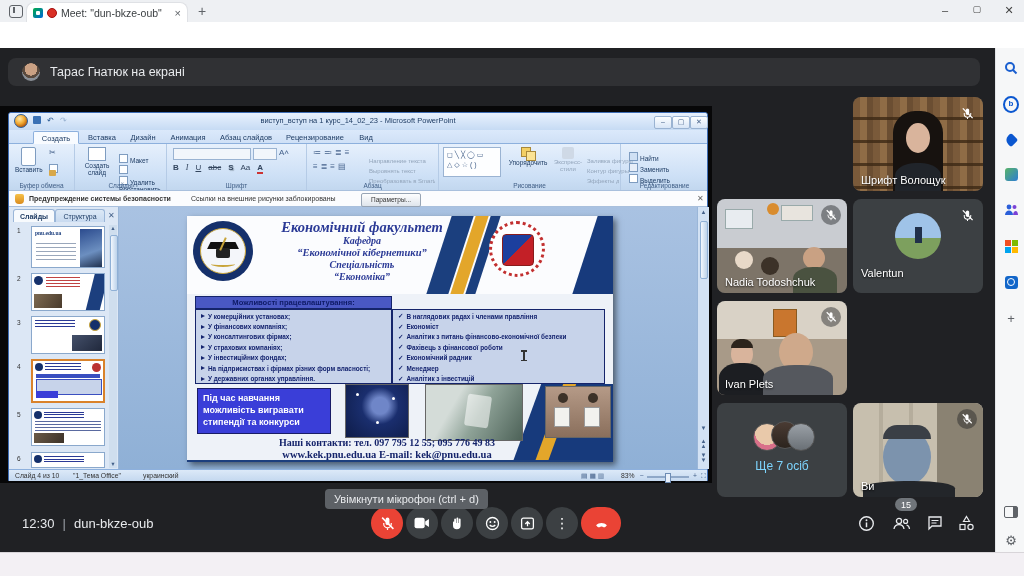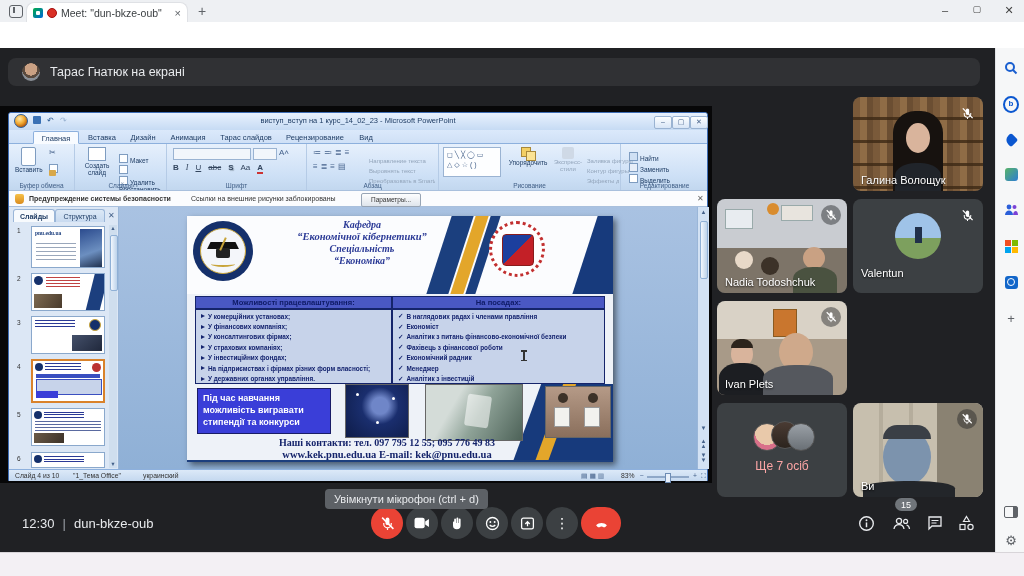--- a/index.html
+++ b/index.html
@@ -222,25 +222,25 @@
             <i style="display:block;width:8px;height:8px;background:#3a71b5;border-radius:1px;"></i>
           </div>
         <div class="qat" style="left:38px;">↶</div>
         <div class="qat" style="left:51px;color:#9ab3d2;">↷</div>
         <div class="t">виступ_вступ на 1 курс_14_02_23 - Microsoft PowerPoint</div>
         <div class="ppwb" style="left:645px;">–</div>
         <div class="ppwb" style="left:663px;">▢</div>
         <div class="ppwb" style="left:681px;">✕</div>
       </div>
       <div id="pptabs">
-        <div class="ptab sel" style="left:24px;width:46px;">Главная</div>
+        <div class="ptab sel" style="left:24px;width:46px;">Создать</div>
         <div class="ptab" style="left:72px;width:42px;">Вставка</div>
         <div class="ptab" style="left:114px;width:40px;">Дизайн</div>
         <div class="ptab" style="left:154px;width:50px;">Анимация</div>
-        <div class="ptab" style="left:204px;width:66px;">Тарас слайдов</div>
+        <div class="ptab" style="left:204px;width:66px;">Абзац слайдов</div>
         <div class="ptab" style="left:270px;width:72px;">Рецензирование</div>
         <div class="ptab" style="left:342px;width:30px;">Вид</div>
       </div>
 
       <div id="ribbon">
 
         <div class="grp" style="left:0;width:66px;">
           <div class="abs" style="left:6px;top:3px;width:26px;text-align:center;">
             <div style="margin:0 auto;width:13px;height:17px;border:1px solid #7e9cc0;background:#fdfeff;border-radius:2px;"></div>
             <div class="rbtxt">Вставить</div>
@@ -390,35 +390,33 @@
 
         <div class="abs" style="left:6px;top:5px;width:60px;height:60px;border-radius:50%;background:#15306b;">
           <div class="abs" style="left:7px;top:7px;width:46px;height:46px;border-radius:50%;background:#f4f6fa;border:1px solid #c8a43a;box-sizing:border-box;"></div>
           <div class="abs" style="left:16px;top:18px;width:28px;height:12px;background:#111;transform:perspective(40px) rotateX(55deg);"></div>
           <div class="abs" style="left:23px;top:27px;width:14px;height:10px;background:#222;border-radius:2px;"></div>
           <div class="abs" style="left:29px;top:16px;width:2px;height:14px;background:#c8a43a;transform:rotate(24deg);"></div>
           <div class="abs" style="left:18px;top:40px;width:24px;height:4px;border-bottom:2px solid #c8a43a;border-radius:50%;"></div>
         </div>
 
         <div id="s-title">
+          <div style="font-size:14.5px;line-height:16px;">Економічний факультет</div>
           <div style="font-size:10px;line-height:12px;">Кафедра</div>
           <div style="font-size:10.5px;line-height:12px;">“Економічної кібернетики”</div>
           <div style="font-size:10px;line-height:12px;">Спеціальність</div>
           <div style="font-size:10px;line-height:12px;">“Економіка”</div>
         </div>
 
         <div class="abs" style="left:302px;top:5px;width:56px;height:56px;border-radius:50%;background:#fff;border:3px dotted #c23030;box-sizing:border-box;">
           <div class="abs" style="left:10px;top:10px;width:30px;height:30px;border-radius:4px;background:linear-gradient(135deg,#1c3f9e 0 50%,#c32027 50% 100%);border:1px solid #8a1c1c;"></div>
         </div>
 
         <div class="trow" style="left:8px;top:80px;width:197px;height:13px;background:#4a58c4;">
           <div style="text-align:center;font-size:7.6px;font-weight:700;color:#0e1a66;line-height:12px;">Можливості працевлаштування:</div>
-        </div>
-        <div class="trow" style="left:205px;top:80px;width:213px;height:13px;background:#4a58c4;">
-          <div style="text-align:center;font-size:7.6px;font-weight:700;color:#0e1a66;line-height:12px;">На посадах:</div>
         </div>
         <div class="trow" style="left:8px;top:93px;width:197px;height:75px;background:#c7d3ea;padding:1px 0 0 5px;">
           <div class="li l">У комерційних установах;</div>
           <div class="li l">У фінансових компаніях;</div>
           <div class="li l">У консалтингових фірмах;</div>
           <div class="li l">У страхових компаніях;</div>
           <div class="li l">У інвестиційних фондах;</div>
           <div class="li l">На підприємствах і фірмах різних форм власності;</div>
           <div class="li l">У державних органах управління.</div>
         </div>
@@ -483,21 +481,21 @@
       <div class="abs" style="left:40px;top:14px;width:50px;height:80px;border-radius:22px 22px 0 0;background:#17120f;"></div>
       <div class="head" style="left:53px;top:26px;width:24px;height:30px;background:#d9b49c;"></div>
       <div class="body" style="left:42px;top:66px;width:46px;height:28px;background:#20242a;"></div>
       <div class="badge" style="background:transparent;">
         <svg width="13" height="13" viewBox="0 0 14 14">
             <rect x="5.2" y="1.5" width="3.6" height="7" rx="1.8" fill="#fff"></rect>
             <path d="M3.5 6.5v1a3.5 3.5 0 0 0 7 0v-1M7 11v2" fill="none" stroke="#fff" stroke-width="1.1"></path>
             <path d="M2 1.5 12.5 12" stroke="#fff" stroke-width="1.4"></path>
           </svg>
       </div>
-      <span class="tname">Галина Волощук</span>
+      <span class="tname">Шрифт Волощук</span>
     </div>
 
     <div class="tile" style="left:717px;top:151px;">
       <div class="layer" style="background:linear-gradient(#c9ccd1 0 52%,#7d7468 52% 100%);"></div>
       <div class="abs" style="left:8px;top:10px;width:26px;height:18px;background:#e8ecf0;border:1px solid #9aa;"></div>
       <div class="abs" style="left:64px;top:6px;width:30px;height:14px;background:#e8e4de;border:1px solid #9aa;"></div>
       <div class="abs" style="left:50px;top:4px;width:12px;height:12px;border-radius:50%;background:#d98c2e;"></div>
       <div class="head" style="left:18px;top:52px;width:18px;height:18px;background:#e8d9c8;"></div>
       <div class="head" style="left:44px;top:58px;width:18px;height:18px;background:#3c3228;"></div>
       <div class="head" style="left:86px;top:48px;width:22px;height:22px;background:#c9a183;"></div>
@@ -542,21 +540,21 @@
           </svg>
       </div>
       <span class="tname">Ivan Plets</span>
     </div>
 
 
     <div class="tile" style="left:717px;top:355px;">
       <div class="head" style="left:36px;top:20px;width:26px;height:26px;background:radial-gradient(circle at 50% 35%,#e9c9aa 0 55%,#d9708a 56%);border:1px solid #555;"></div>
       <div class="head" style="left:54px;top:18px;width:26px;height:26px;background:linear-gradient(#4a3b33,#2c241e);border:1px solid #555;"></div>
       <div class="head" style="left:70px;top:20px;width:26px;height:26px;background:linear-gradient(#9aa0a6,#6a7076);border:1px solid #555;"></div>
-      <div class="abs" style="left:0;right:0;top:56px;text-align:center;font-size:12px;color:#fca5a5;">Ще 7 осіб</div>
+      <div class="abs" style="left:0;right:0;top:56px;text-align:center;font-size:12px;color:#7dd3fc;">Ще 7 осіб</div>
     </div>
 
     <div class="tile" style="left:853px;top:355px;">
       <div class="layer" style="background:repeating-linear-gradient(90deg,#c7bfae 0 26px,#b5ad9c 26px 30px);"></div>
       <div class="abs" style="left:84px;top:0;width:46px;height:94px;background:#8a8272;"></div>
       <div class="head" style="left:30px;top:26px;width:48px;height:56px;background:#7c93ad;"></div>
       <div class="abs" style="left:30px;top:22px;width:48px;height:14px;border-radius:24px 24px 0 0;background:#3a3f46;"></div>
       <div class="body" style="left:10px;top:78px;width:92px;height:16px;background:#23262a;"></div>
       <div class="badge">
         <svg width="12" height="12" viewBox="0 0 14 14">

